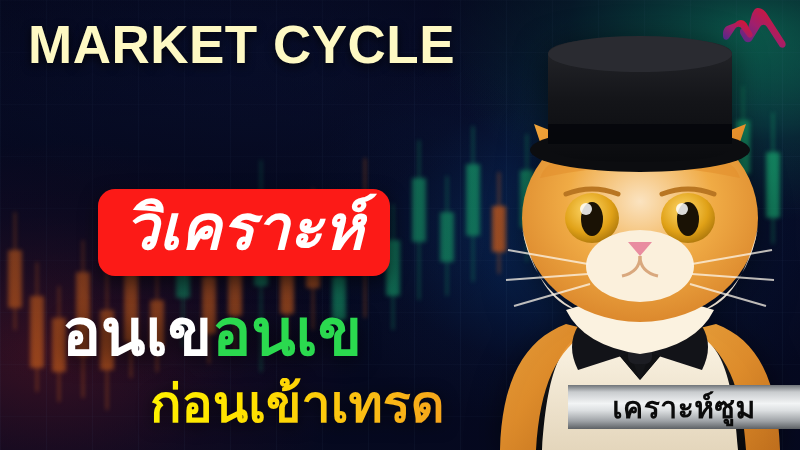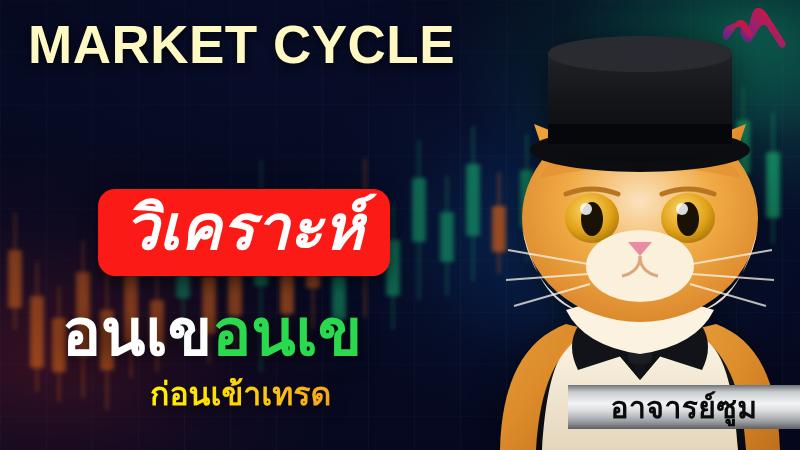--- a/index.html
+++ b/index.html
@@ -74,21 +74,21 @@
   .line4{
     position:absolute;left:62px;top:300px;
     font-size:65px;line-height:1;font-weight:700;white-space:nowrap;
     font-family:"DejaVu Sans","Liberation Sans",sans-serif;
     filter:drop-shadow(0 4px 10px rgba(0,0,0,.65));
   }
   .line4 .w{color:#ffffff;}
   .line4 .g{color:#2bd94f;}
   .line5{
     position:absolute;left:150px;top:378px;
-    font-size:32px;line-height:1;font-weight:700;white-space:nowrap;
+    font-size:52px;line-height:1;font-weight:700;white-space:nowrap;
     font-family:"DejaVu Sans","Liberation Sans",sans-serif;
     background:linear-gradient(100deg,#fff200 0%,#ffe000 35%,#fbbe13 72%,#f5a31c 100%);
     -webkit-background-clip:text;background-clip:text;color:transparent;
     filter:drop-shadow(0 3px 8px rgba(0,0,0,.7));
   }
 
   
   .badge{
     position:absolute;left:568px;top:385px;width:232px;height:44px;
     background:linear-gradient(to bottom,#6f7478 0%,#c9ccce 16%,#f2f4f5 42%,#dcdfe1 58%,#9ea2a6 82%,#5d6165 100%);
@@ -329,16 +329,16 @@
     <span>วิเคราะห์</span>
   </div>
 
   <div class="line4">
     <span class="w">อนเข</span><span class="g">อนเข</span>
   </div>
 
   <div class="line5">ก่อนเข้าเทรด</div>
 
   <div class="badge">
-    <span>อาจารย์ซูม</span>
+    <span>เคราะห์ซูม</span>
   </div>
 
 </div>
 
 </body></html>

